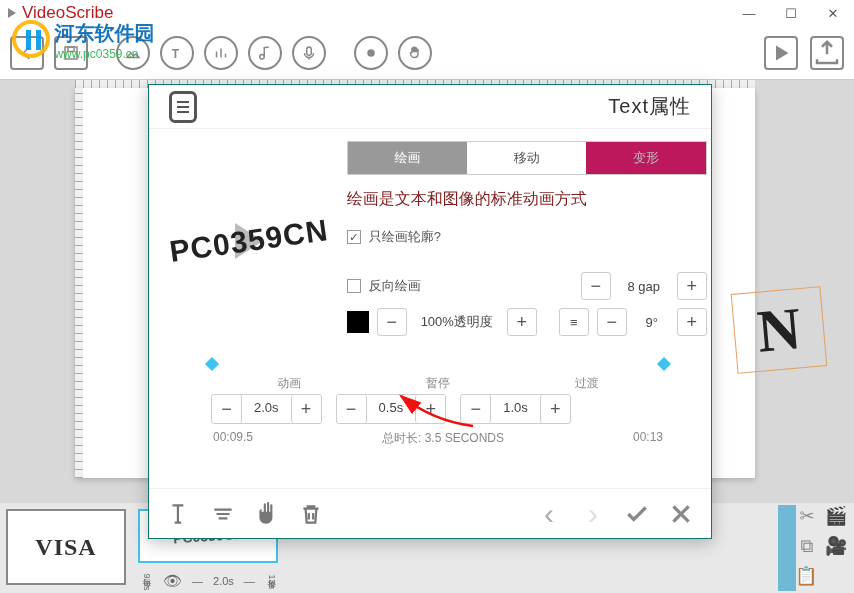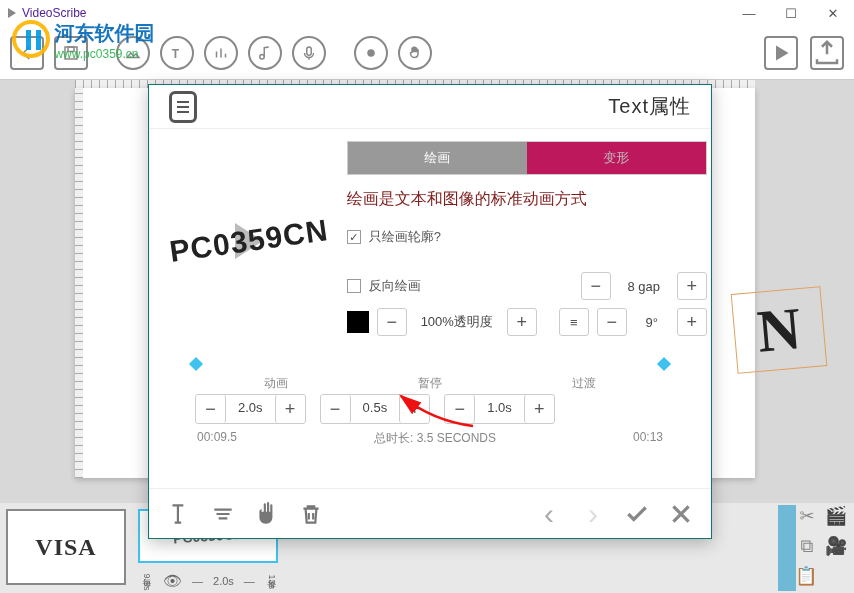--- a/index.html
+++ b/index.html
@@ -1,20 +1,20 @@
 <!DOCTYPE html>
 <html><head>
 <meta charset="utf-8">
 <style>
 * { box-sizing: border-box; margin: 0; padding: 0; font-family: "Microsoft YaHei", Arial, sans-serif; }
 body { width: 854px; height: 593px; background: #d8d8d8; position: relative; overflow: hidden; }
 
 .titlebar { height: 26px; background: #fff; display: flex; align-items: center; padding: 0 8px; position: relative; }
 .titlebar .play-tri { width: 0; height: 0; border-top: 5px solid transparent; border-bottom: 5px solid transparent; border-left: 8px solid #888; margin-right: 6px; }
-.titlebar .title { font-size: 12px; color: #4c1d95; }
+.titlebar .title { font-size: 17px; color: #b91c1c; }
 .winbtns { position: absolute; right: 0; top: 0; display: flex; }
 .winbtns div { width: 42px; height: 26px; display: flex; align-items: center; justify-content: center; font-size: 13px; color: #555; }
 
 .toolbar { height: 54px; background: #fff; border-bottom: 1px solid #ccc; display: flex; align-items: center; padding: 0 10px; }
 .tool-ico { width: 34px; height: 34px; border: 2px solid #888; border-radius: 50%; margin-right: 10px; display: flex; align-items: center; justify-content: center; color: #888; }
 .tool-ico.sq { border-radius: 4px; }
 .tool-ico svg { width: 18px; height: 18px; }
 .spacer { flex: 1; }
 .tool-right { width: 34px; height: 34px; border: 2px solid #888; border-radius: 4px; margin-left: 12px; display:flex;align-items:center;justify-content:center;color:#888; }
 
@@ -50,21 +50,21 @@
 .tab { flex:1; text-align:center; padding:7px 0; font-size:13px; cursor:pointer; }
 .tab.active { background:#999; color:#fff; }
 .tab.disabled { color:#bbb; background:#be185d;text-align:center;}
 .hint { color:#7f1d1d; padding:14px 0; font-size:16px; }
 .row { display:flex; align-items:center; gap:8px; padding:4px 0;}
 .chk { width:14px;height:14px;border:1px solid #999;display:inline-flex;align-items:center;justify-content:center;font-size:11px;color:#444;}
 .btn-pm { width:30px;height:28px;border:1px solid #ccc;border-radius:3px;display:flex;align-items:center;justify-content:center;font-size:18px;color:#555;cursor:pointer;background:#fff;}
 .val { min-width:50px; text-align:center; font-size:13px; color:#444;}
 .swatch { width:22px;height:22px;background:#000;}
 
-.timing { padding:16px 20px 8px 20px; position:relative;}
+.timing { padding:16px 20px 8px 36px; position:relative;}
 .time-bar { position:relative; height:14px; margin-bottom:4px;}
 .diamond { width:10px;height:10px;background:#3ec3ef;transform:rotate(45deg);position:absolute;top:2px;}
 .time-labels { display:flex; justify-content:space-around; font-size:12px;color:#888;padding:0 30px;}
 .time-controls { display:flex; gap:14px; padding:0 26px; margin-top:2px;}
 .tc-group { display:flex; border:1px solid #ccc; border-radius:3px; overflow:hidden;}
 .tc-group .btn-pm { border:none; border-right:1px solid #ccc;}
 .tc-group .btn-pm:last-child{border-right:none;border-left:1px solid #ccc;}
 .tc-group .val { padding:5px 12px; min-width:48px;}
 .time-foot { display:flex; justify-content:space-between; font-size:12px; color:#888; padding:6px 28px 0 28px;}
 .arrow-red { position:absolute; left:244px; top:50px; pointer-events:none;}
@@ -187,20 +187,21 @@
   </div>
 
   <div class="modal-body">
     <div class="preview">
       <div class="pv-play"></div>
       <div class="pv-text">PC0359CN</div>
     </div>
     <div class="props">
       <div class="tabs">
         <div class="tab active">绘画</div>
+        <div class="tab">移动</div>
         <div class="tab disabled">变形</div>
       </div>
       <div class="hint">绘画是文本和图像的标准动画方式</div>
       <div class="row">
         <span class="chk">✓</span>
         <span>只绘画轮廓?</span>
       </div>
       <div style="height:18px"></div>
       <div class="row">
         <span class="chk"></span>

